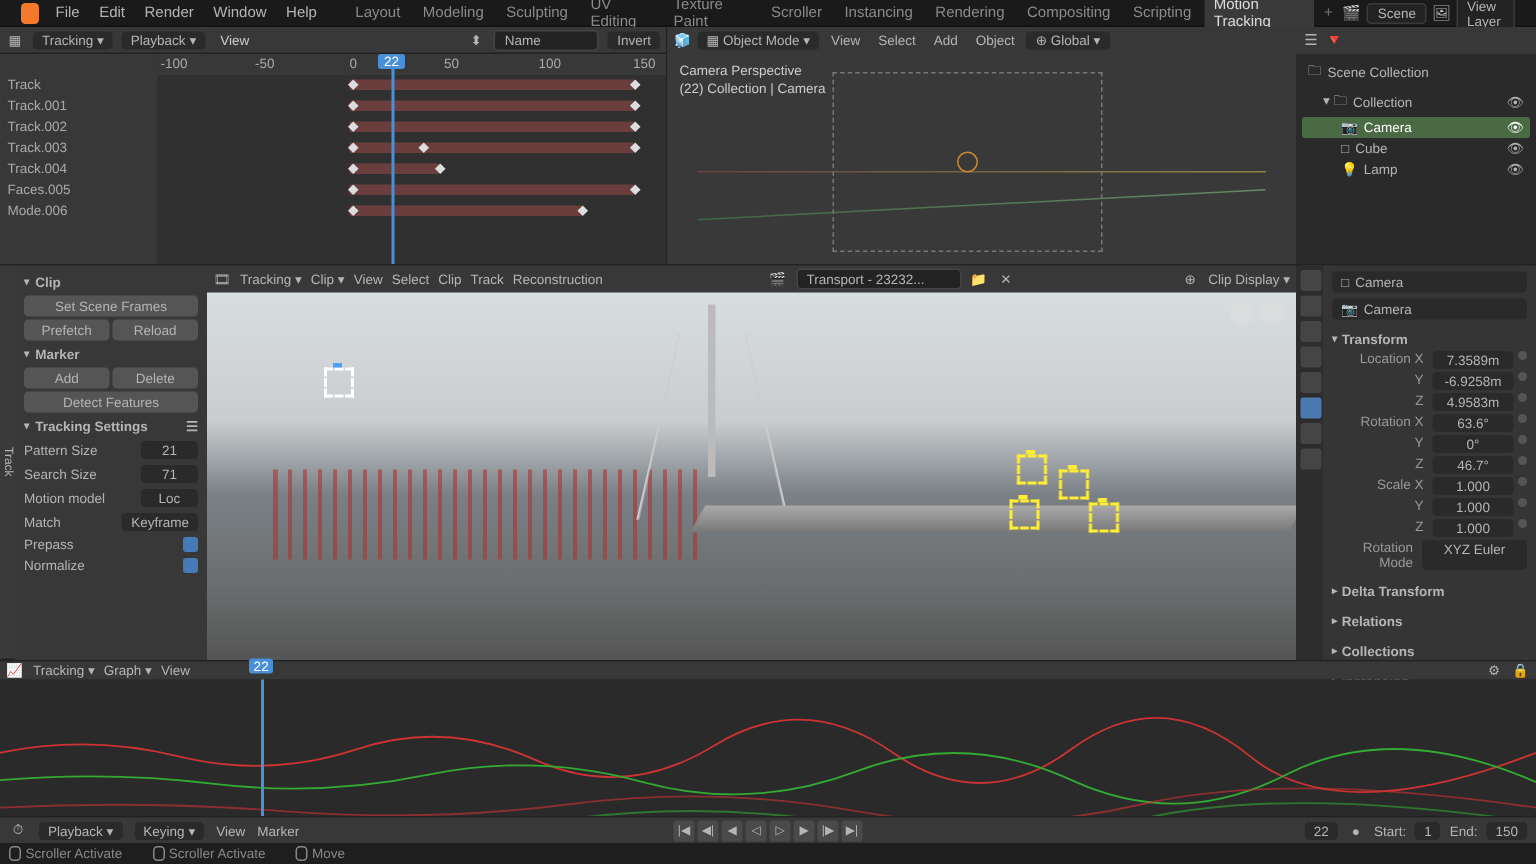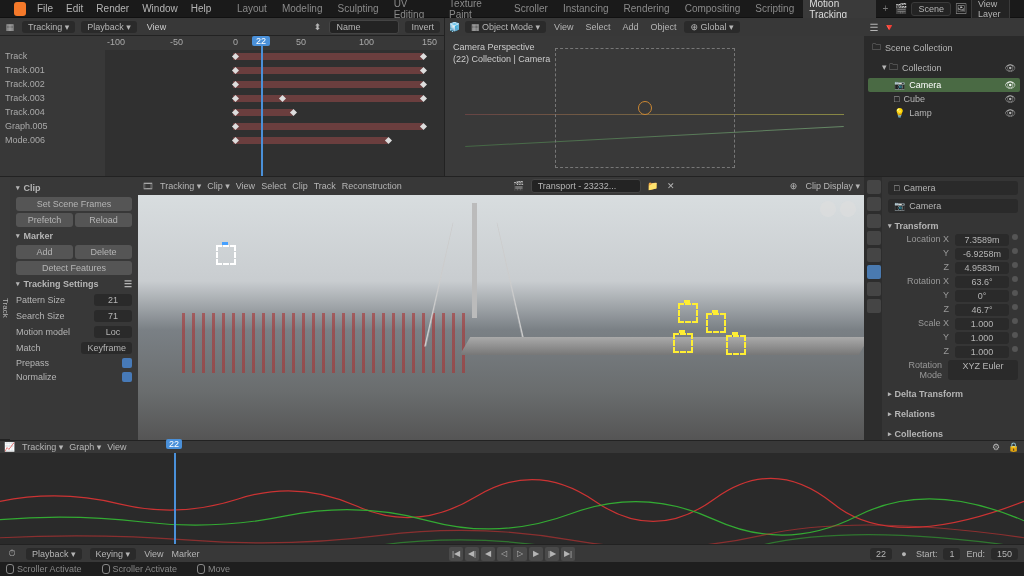--- a/index.html
+++ b/index.html
@@ -158,21 +158,21 @@
       <span class="sel">Invert</span>
     </div>
     <div class="dsbody">
       <div class="tracklist">
         <div class="trackrow" style="height:14px"></div>
         <div class="trackrow">Track</div>
         <div class="trackrow">Track.001</div>
         <div class="trackrow">Track.002</div>
         <div class="trackrow">Track.003</div>
         <div class="trackrow">Track.004</div>
-        <div class="trackrow">Graph.005</div>
+        <div class="trackrow">Faces.005</div>
         <div class="trackrow">Mode.006</div>
       </div>
       <div class="timeline">
         <div class="tlruler">
           <span style="left:2px">-100</span>
           <span style="left:65px">-50</span>
           <span style="left:128px">0</span>
           <span style="left:191px">50</span>
           <span style="left:254px">100</span>
           <span style="left:317px">150</span>

